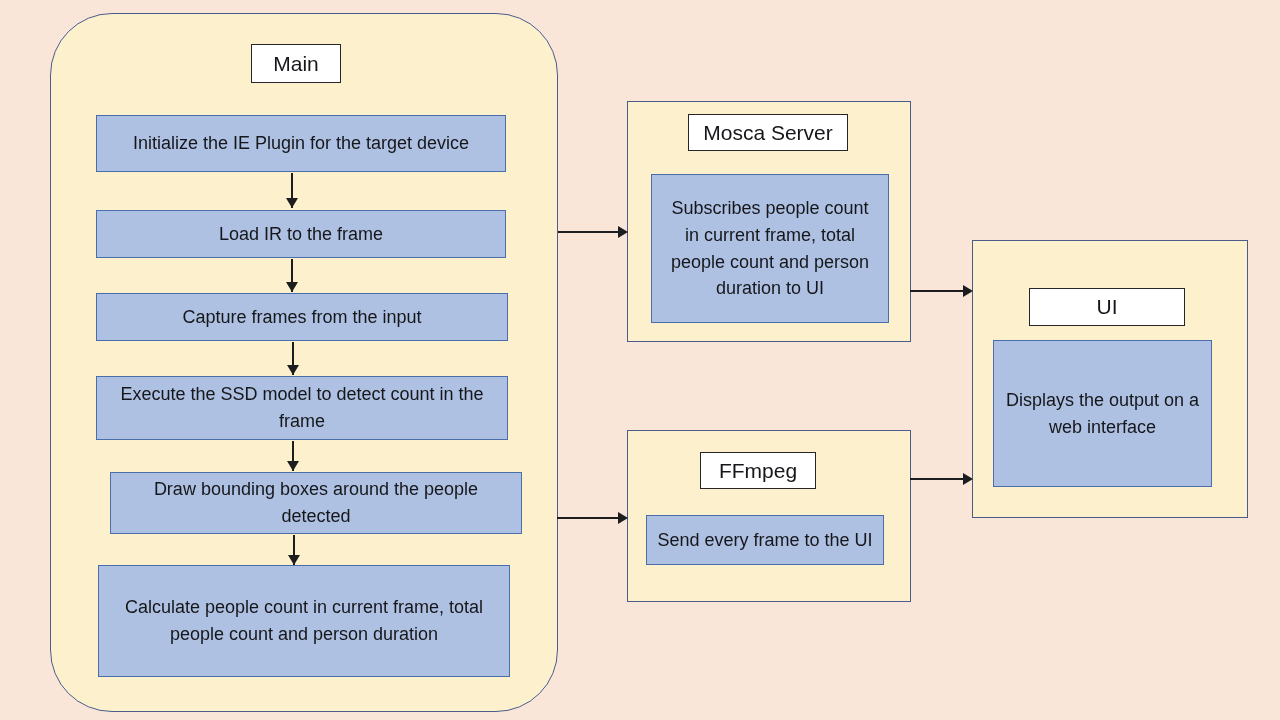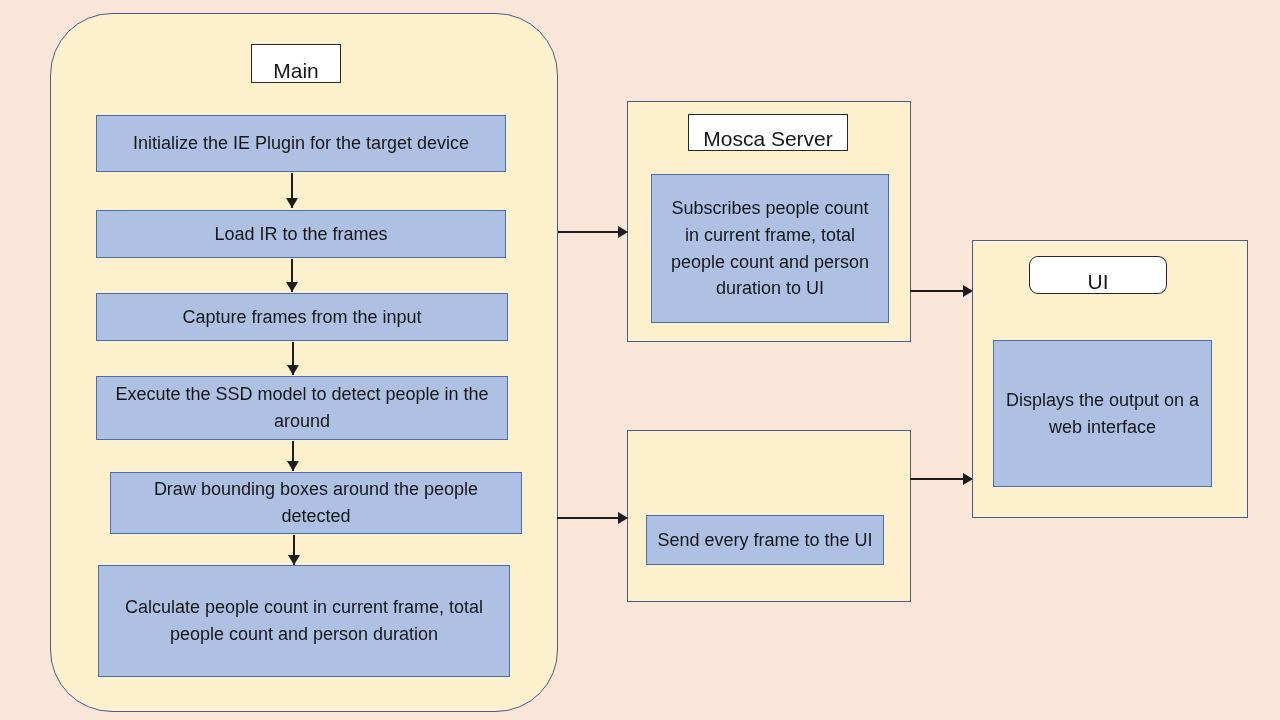--- a/index.html
+++ b/index.html
@@ -28,21 +28,21 @@
     border-radius: 62px;
   }
 
   
   .title-box {
     position: absolute;
     background: #ffffff;
     border: 1px solid #26262a;
     box-sizing: border-box;
     display: flex;
-    align-items: flex-end;
+    align-items: center;
     justify-content: center;
     font-size: 21px;
     line-height: 1.1;
     white-space: nowrap;
   }
 
   
   .proc-box {
     position: absolute;
     background: #aec1e3;
@@ -118,37 +118,37 @@
 
   <div class="proc-box" style="left:96px; top:115px; width:410px; height:57px;">
     <span>Initialize the IE Plugin for the target device</span>
   </div>
   <div class="arrow vert" style="left:286px; top:173px; height:35px;">
     <div class="shaft"></div>
       <div class="head"></div>
   </div>
 
   <div class="proc-box" style="left:96px; top:210px; width:410px; height:48px;">
-    <span>Load IR to the frames</span>
+    <span>Load IR to the frame</span>
   </div>
   <div class="arrow vert" style="left:286px; top:259px; height:33px;">
     <div class="shaft"></div>
       <div class="head"></div>
   </div>
 
   <div class="proc-box" style="left:96px; top:293px; width:412px; height:48px;">
     <span>Capture frames from the input</span>
   </div>
   <div class="arrow vert" style="left:287px; top:342px; height:33px;">
     <div class="shaft"></div>
       <div class="head"></div>
   </div>
 
   <div class="proc-box" style="left:96px; top:376px; width:412px; height:64px;">
-    <span>Execute the SSD model to detect people in the around</span>
+    <span>Execute the SSD model to detect count in the frame</span>
   </div>
   <div class="arrow vert" style="left:287px; top:441px; height:30px;">
     <div class="shaft"></div>
       <div class="head"></div>
   </div>
 
   <div class="proc-box" style="left:98px; top:472px; width:412px; height:62px;margin-left:12px;">
     <span>Draw bounding boxes around the people detected</span>
   </div>
   <div class="arrow vert" style="left:288px; top:535px; height:30px;">
@@ -165,28 +165,31 @@
   <div class="title-box" style="left:688px; top:114px; width:160px; height:37px;">
     <span>Mosca Server</span>
   </div>
 
   <div class="proc-box" style="left:651px; top:174px; width:238px; height:149px;">
     <span>Subscribes people count in current frame, total people count and person duration to UI</span>
   </div>
 
   <div class="panel" style="left:627px; top:430px; width:284px; height:172px;"></div>
 
+  <div class="title-box" style="left:700px; top:452px; width:116px; height:37px;">
+    <span>FFmpeg</span>
+  </div>
 
   <div class="proc-box" style="left:646px; top:515px; width:238px; height:50px;">
     <span>Send every frame to the UI</span>
   </div>
 
   <div class="panel" style="left:972px; top:240px; width:276px; height:278px;"></div>
 
-  <div class="title-box" style="left:1029px; top:256px; width:138px; height:38px;border-radius:9px;">
+  <div class="title-box" style="left:1029px; top:288px; width:156px; height:38px;">
     <span>UI</span>
   </div>
 
   <div class="proc-box" style="left:993px; top:340px; width:219px; height:147px;">
     <span>Displays the output on a web interface</span>
   </div>
 
   <div class="arrow" style="left:558px; top:226px; width:70px;">
     <div class="shaft" style="width:60px;"></div>
     <div class="head" style="left:60px;"></div>

